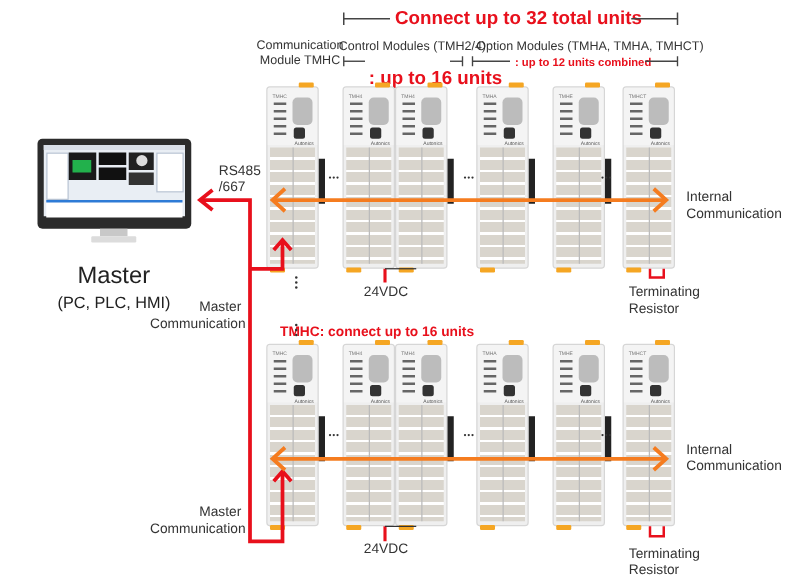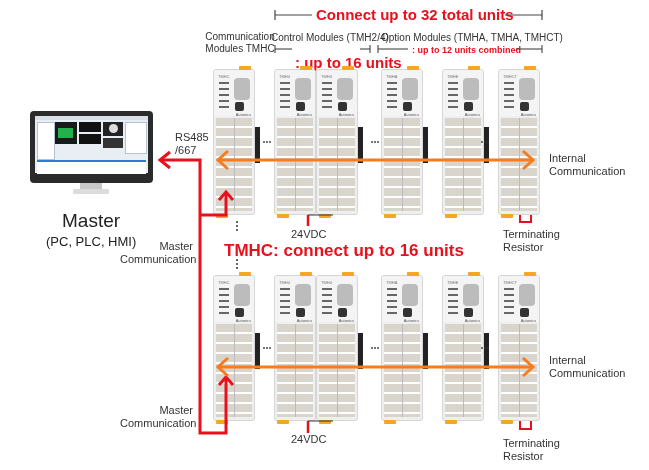--- a/index.html
+++ b/index.html
@@ -24,21 +24,21 @@
   .clip { position: absolute; width: 12px; height: 4px; background: #f5a623; border-radius: 1px; }
   .mod-name { position: absolute; left: 4px; top: 4px; font-size: 4px; color: #777; }
 </style>
 </head>
 <body>
 
 <div class="lbl red bold" style="left:316px; top:6px; font-size:15px; line-height:18px;">Connect up to 32 total units</div>
 
 <div class="lbl center" style="left:196px; top:31px; width:88px; font-size:10px; line-height:12px;">
   <div>Communication</div>
-  <div>Modules TMHC</div>
+  <div>Module TMHC</div>
 </div>
 <div class="lbl" style="left:271px; top:31px; font-size:10px;">Control Modules (TMH2/4)</div>
 <div class="lbl red bold" style="left:295px; top:56px; font-size:15px;">: up to 16 units</div>
 <div class="lbl" style="left:381px; top:31px; font-size:10px;">Option Modules (TMHA, TMHA, TMHCT)</div>
 <div class="lbl red bold" style="left:412px; top:44px; font-size:9px;">: up to 12 units combined</div>
 
 <div class="abs" style="left:30px; top:111px; width:123px; height:72px; background:#2b2b2b; border-radius:4px;">
   <div style="position:absolute; left:5px; top:5px; right:5px; bottom:10px; background:#e9eef4;">
     <div style="position:absolute; left:0; right:0; top:0; height:4px; background:#d9dfe8;"></div>
     <div style="position:absolute; left:2px; top:6px; width:16px; height:36px; background:#fff; border:1px solid #b6c2d2;"></div>
@@ -89,21 +89,21 @@
 
 <div class="lbl" style="left:503px; top:228px; font-size:11px;">
   <div>Terminating</div>
   <div>Resistor</div>
 </div>
 <div class="lbl" style="left:503px; top:437px; font-size:11px;">
   <div>Terminating</div>
   <div>Resistor</div>
 </div>
 
-<div class="lbl red bold" style="left:224px; top:244px; font-size:17px;">TMHC: connect up to 16 units</div>
+<div class="lbl red bold" style="left:224px; top:260px; font-size:11px;">TMHC: connect up to 16 units</div>
 
 <div id="modules">
     <div class="module" style="left: 213px; top: 69px; width: 42px; height: 146px;">
       <div class="mod-head"></div>
       <div class="mod-name">TMHC</div>
       <div class="mod-led" style="left:5px; top:12px"></div>
       <div class="mod-led" style="left:5px; top:18px"></div>
       <div class="mod-led" style="left:5px; top:24px"></div>
       <div class="mod-led" style="left:5px; top:30px"></div>
       <div class="mod-led" style="left:5px; top:36px"></div>

